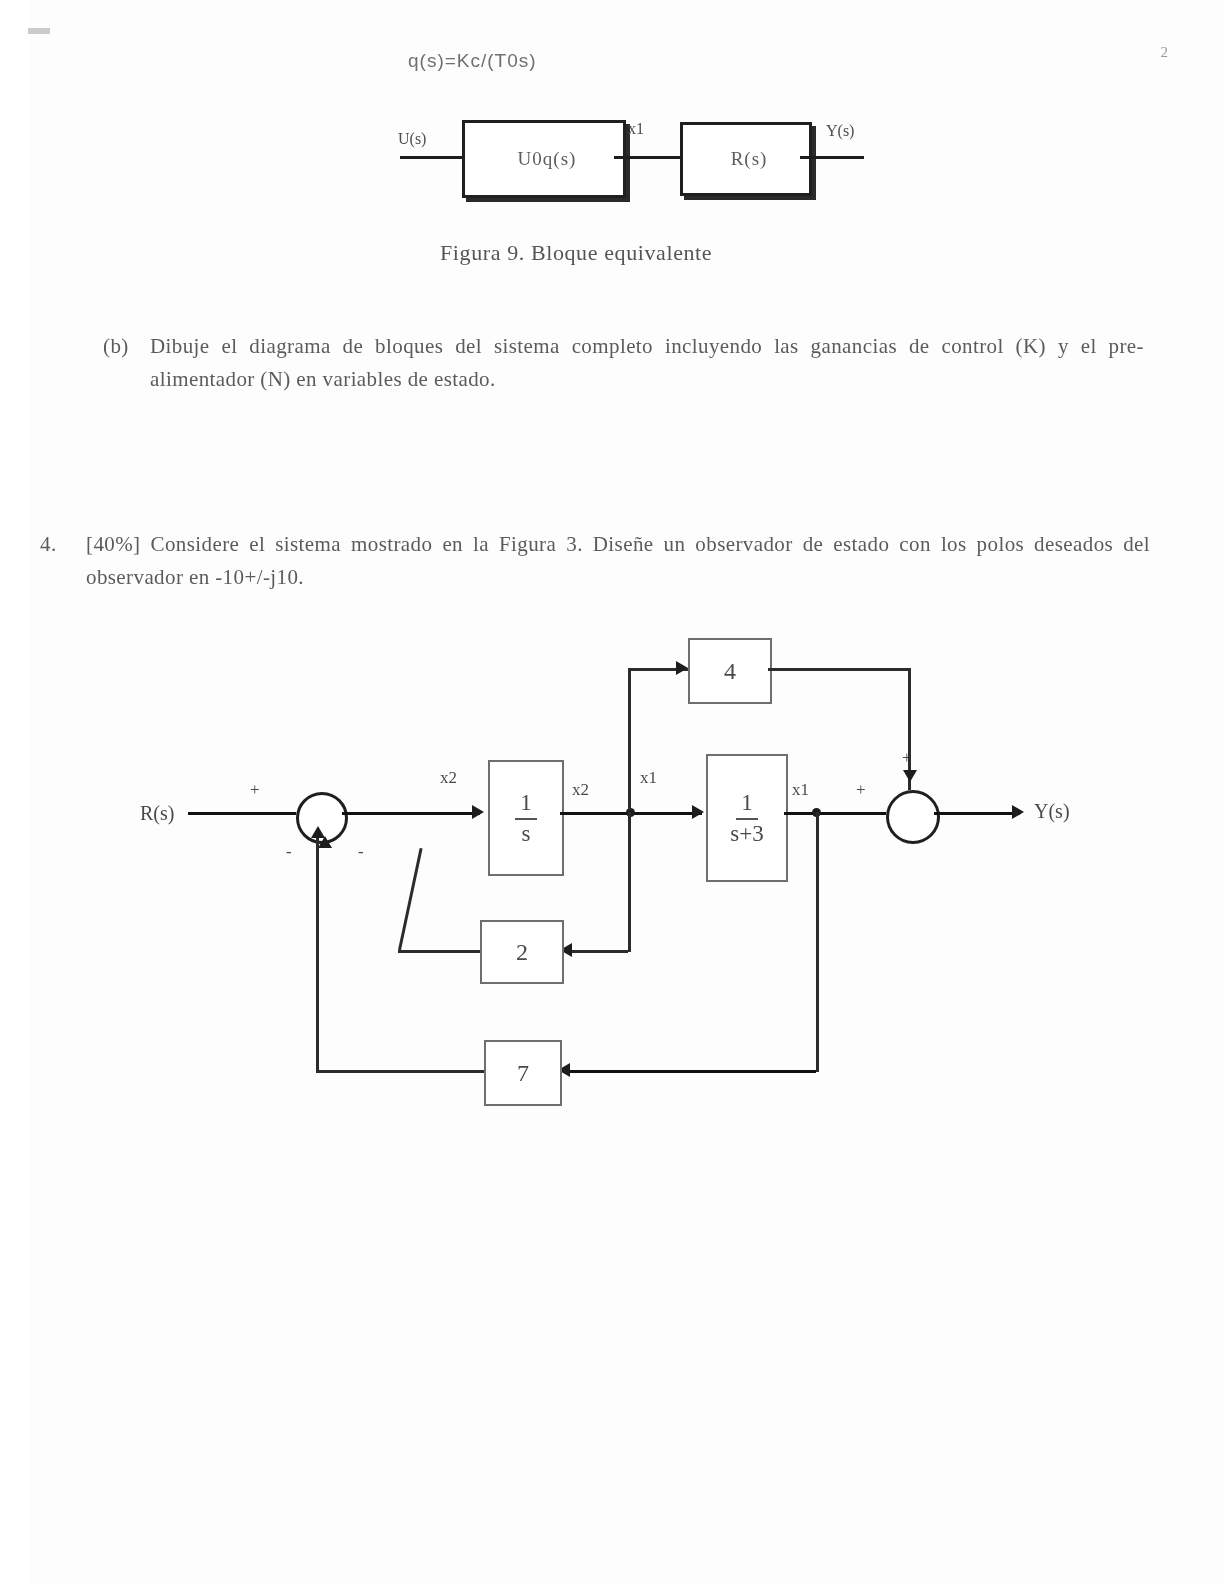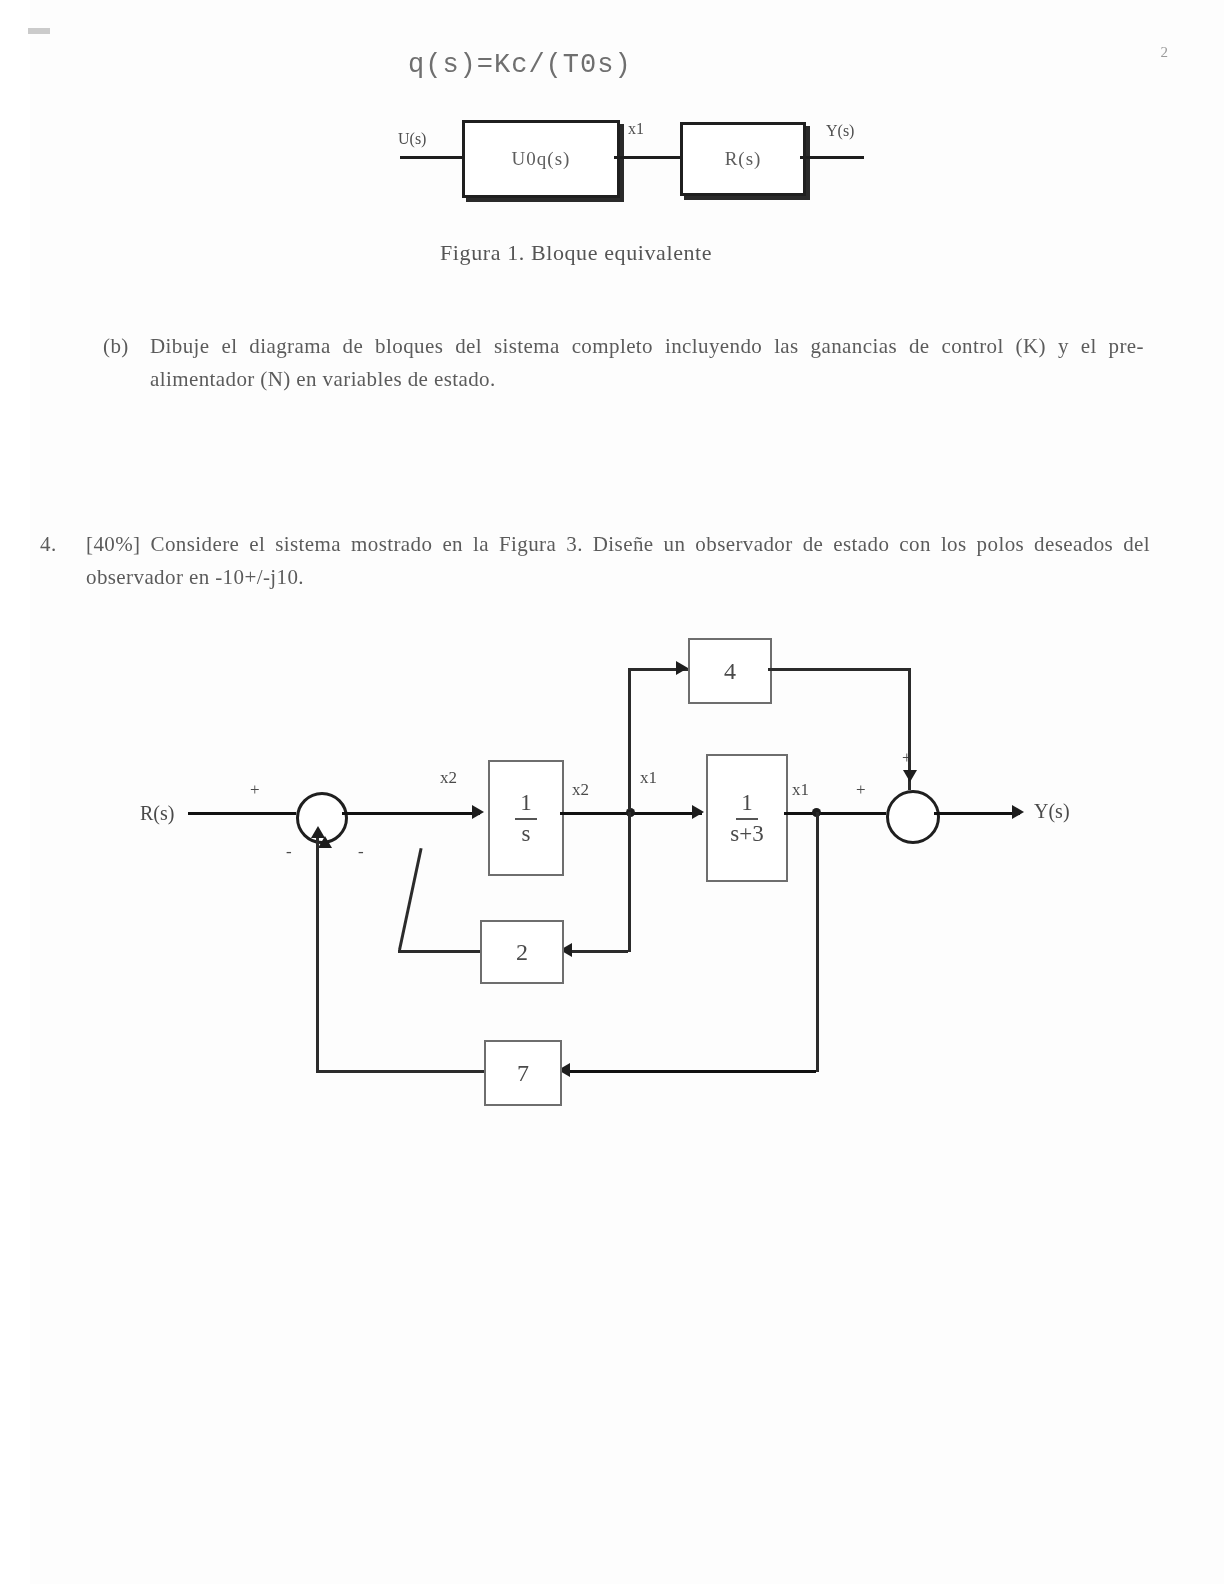--- a/index.html
+++ b/index.html
@@ -16,33 +16,34 @@
     background:#fdfdfd;
   }
   
   .scan-edge-left{position:absolute;left:0;top:0;width:30px;height:1584px;background:#ffffff;}
   .corner-mark{position:absolute;left:28px;top:28px;width:22px;height:6px;background:#b9b9b9;opacity:.75;}
   .page-number{position:absolute;right:56px;top:44px;font-size:15px;color:#9a9a9a;}
 
   
   .top-eq{
     position:absolute;left:408px;top:50px;
-    font-size:27px;letter-spacing:1px;color:#6f6f6f;
-    font-family:Liberation Mono, monospace;
+    font-size:19px;letter-spacing:1px;color:#6f6f6f;
+    font-family:Liberation Sans, sans-serif;
     filter:blur(.4px);
   }
 
   
   .fig2{position:absolute;left:380px;top:100px;width:520px;height:130px;}
   .blk{
     position:absolute;border:3px solid #1f1f1f;background:#ffffff;
     box-shadow:4px 4px 0 #2a2a2a;
     display:flex;align-items:center;justify-content:center;
     font-size:19px;color:#5d5d5d;letter-spacing:1px;
     filter:blur(.25px);
+    padding-left:6px;
   }
   .fig2 .b1{left:82px;top:20px;width:152px;height:72px;}
   .fig2 .b2{left:300px;top:22px;width:120px;height:68px;}
   .ln{position:absolute;background:#1d1d1d;height:3px;}
   .fig2 .l0{left:20px;top:56px;width:62px;}
   .fig2 .l1{left:234px;top:56px;width:66px;}
   .fig2 .l2{left:420px;top:56px;width:64px;}
   .sig{position:absolute;font-size:16px;color:#4e4e4e;filter:blur(.3px);}
   .fig2 .s0{left:18px;top:30px;}
   .fig2 .s1{left:248px;top:20px;}
@@ -108,21 +109,21 @@
   <div class="fig2">
     <div class="sig s0">U(s)</div>
     <div class="ln l0"></div>
     <div class="blk b1">U0q(s)</div>
     <div class="ln l1"></div>
     <div class="sig s1">x1</div>
     <div class="blk b2">R(s)</div>
     <div class="ln l2"></div>
     <div class="sig s2">Y(s)</div>
   </div>
-  <div class="fig2cap">Figura 1. Bloque equivalente</div>
+  <div class="fig2cap">Figura 9. Bloque equivalente</div>
 
   <div class="para p-b">
     <span class="marker">(b)</span>
     <span class="body">Dibuje el diagrama de bloques del sistema completo incluyendo las ganancias de control (K) y el pre-alimentador (N) en variables de estado.</span>
   </div>
 
   <div class="para p-4">
     <span class="marker">4.</span>
     <span class="body">[40%] Considere el sistema mostrado en la Figura 3. Diseñe un observador de estado con los polos deseados del observador en -10+/-j10.</span>
   </div>

